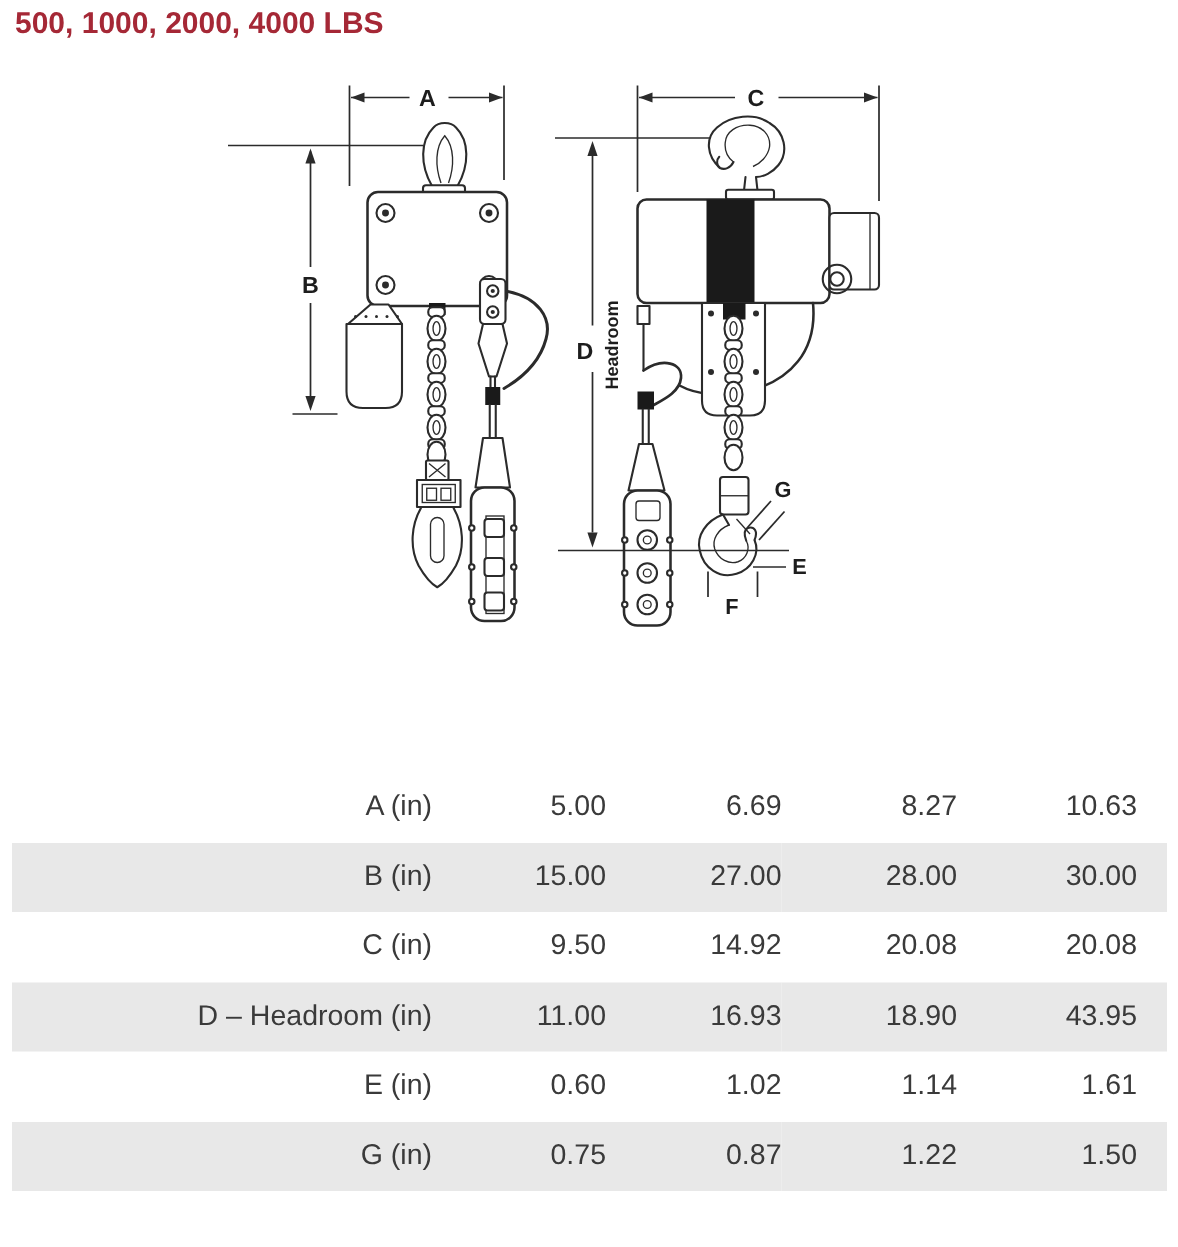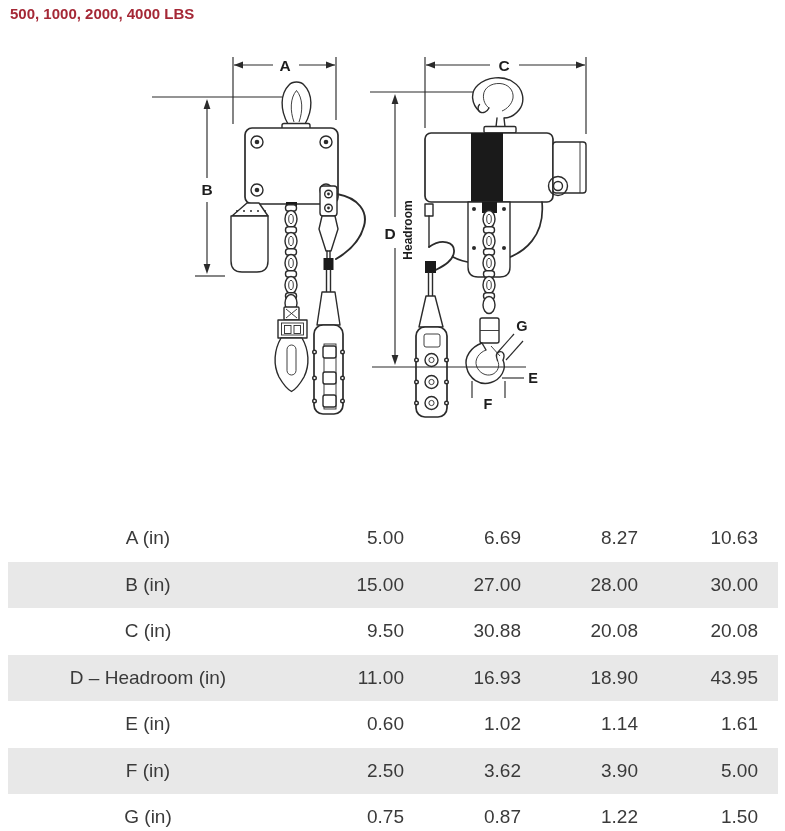--- a/index.html
+++ b/index.html
@@ -1,18 +1,18 @@
 <!DOCTYPE html>
 <html><head>
 <meta charset="utf-8">
 <style>
   html,body{margin:0;padding:0}
   body{width:785px;height:831px;background:#fff;overflow:hidden;position:relative;
        font-family:"Liberation Sans",sans-serif;}
-  .title{position:absolute;left:10px;top:5px;margin:0;font-size:15px;font-weight:700;
+  .title{position:absolute;left:10px;top:5px;margin:0;font-size:20px;font-weight:700;
          color:#a52836;}
   svg.diagram{position:absolute;left:0;top:0}
   
   .s  {stroke:#2b2b2b;stroke-width:1.4;fill:none;stroke-linecap:round;stroke-linejoin:round}
   .sf {stroke:#2b2b2b;stroke-width:1.4;fill:#fff;stroke-linejoin:round}
   .sf2{stroke:#2b2b2b;stroke-width:1.7;fill:#fff;stroke-linejoin:round}
   .thin{stroke:#2b2b2b;stroke-width:0.9;fill:none}
   .dim{stroke:#2b2b2b;stroke-width:1.15;fill:none}
   .arr{fill:#2b2b2b;stroke:none}
   .blk{fill:#1a1a1a;stroke:none}
@@ -20,21 +20,21 @@
   .lblA{font-family:"Liberation Sans",sans-serif;font-weight:700;font-size:15.5px;
         fill:#1d1d1d;text-anchor:middle}
   .lblB{font-family:"Liberation Sans",sans-serif;font-weight:700;font-size:14.5px;
         fill:#1d1d1d;text-anchor:middle}
   .lblH{font-family:"Liberation Sans",sans-serif;font-weight:700;font-size:12px;
         fill:#1d1d1d;text-anchor:middle}
   
   table.spec{position:absolute;left:8px;top:515px;width:770px;border-collapse:collapse;
              table-layout:fixed;font-size:19px;color:#3a3a3a}
   table.spec td{height:46.5px;padding:0;vertical-align:middle}
-  td.lbl{text-align:center;padding-left:3px}
+  td.lbl{text-align:right;padding-left:3px}
   td.val{text-align:right}
   table.spec tr:nth-child(even){background:#e8e8e8}
 </style>
 </head>
 <body>
 
 <h1 class="title">500, 1000, 2000, 4000 LBS</h1>
 
 <svg class="diagram" width="785" height="470" viewBox="0 0 785 470">
 
@@ -292,21 +292,21 @@
       <td class="lbl">B (in)</td>
       <td class="val">15.00</td>
       <td class="val">27.00</td>
       <td class="val">28.00</td>
       <td class="val">30.00</td>
       <td class="sp"></td>
     </tr>
     <tr>
       <td class="lbl">C (in)</td>
       <td class="val">9.50</td>
-      <td class="val">30.88</td>
+      <td class="val">14.92</td>
       <td class="val">20.08</td>
       <td class="val">20.08</td>
       <td class="sp"></td>
     </tr>
     <tr>
       <td class="lbl">D – Headroom (in)</td>
       <td class="val">11.00</td>
       <td class="val">16.93</td>
       <td class="val">18.90</td>
       <td class="val">43.95</td>
@@ -314,28 +314,20 @@
     </tr>
     <tr>
       <td class="lbl">E (in)</td>
       <td class="val">0.60</td>
       <td class="val">1.02</td>
       <td class="val">1.14</td>
       <td class="val">1.61</td>
       <td class="sp"></td>
     </tr>
     <tr>
-      <td class="lbl">F (in)</td>
-      <td class="val">2.50</td>
-      <td class="val">3.62</td>
-      <td class="val">3.90</td>
-      <td class="val">5.00</td>
-      <td class="sp"></td>
-    </tr>
-    <tr>
       <td class="lbl">G (in)</td>
       <td class="val">0.75</td>
       <td class="val">0.87</td>
       <td class="val">1.22</td>
       <td class="val">1.50</td>
       <td class="sp"></td>
     </tr>
   </tbody>
 </table>
 

